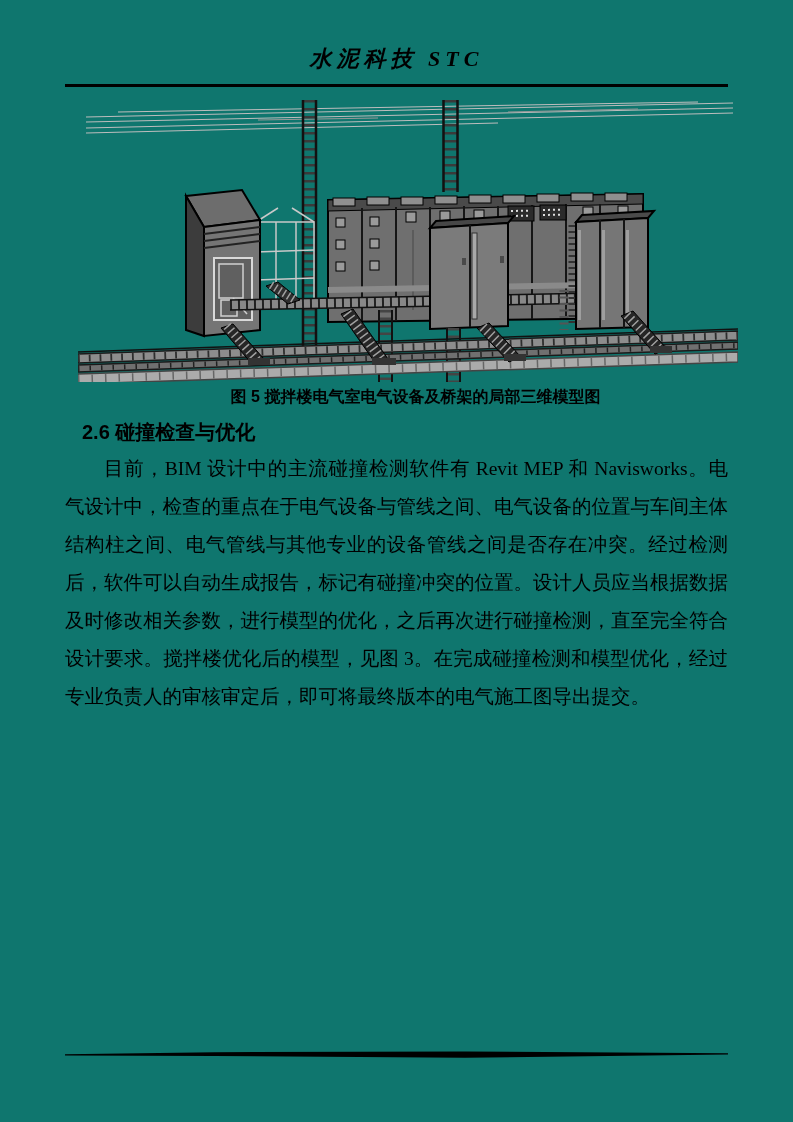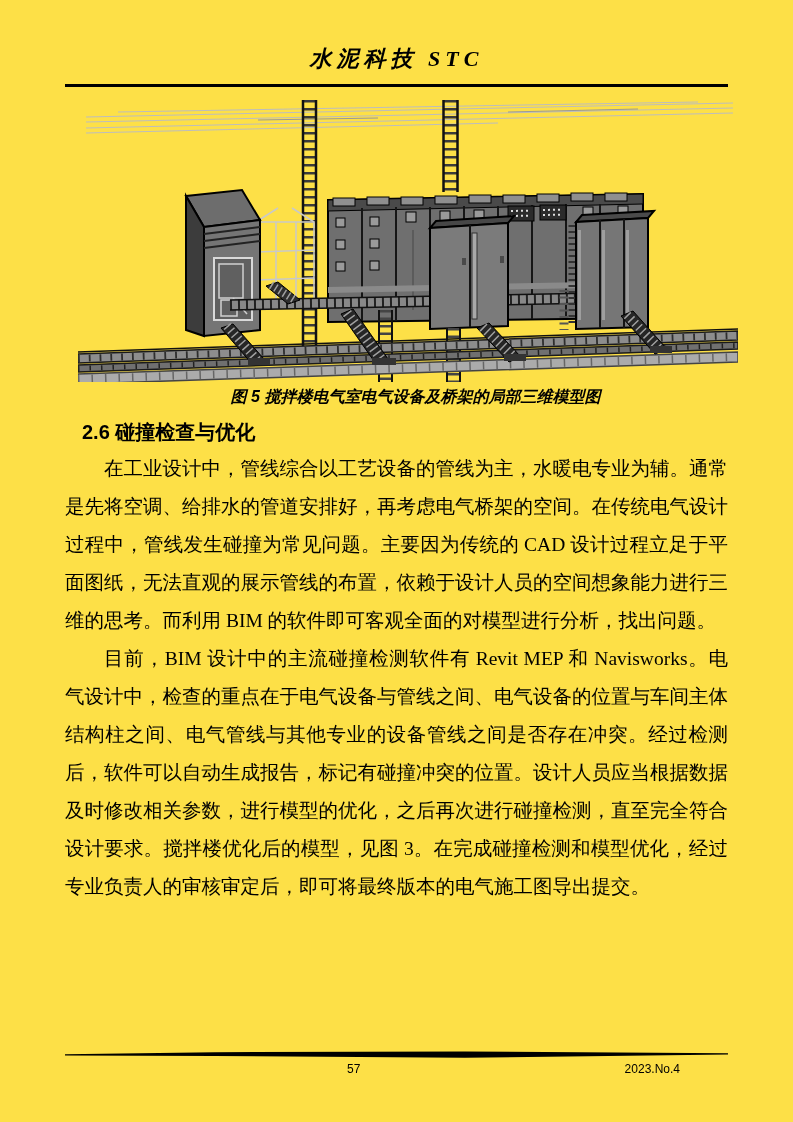--- a/index.html
+++ b/index.html
@@ -1,39 +1,39 @@
 <!DOCTYPE html>
 <html><head>
 <meta charset="utf-8">
 <style>
   html,body{margin:0;padding:0;background:#ffffff;}
   .page{
     position:relative;
     width:793px;height:1122px;
     margin:0 auto;
-    background:#fde047;
+    background:#0f766e;
     overflow:hidden;
     font-family:"Liberation Serif","DejaVu Serif",serif;
     color:#000;
   }
   .content{position:absolute;left:65px;width:663px;top:0;}
   
   .journal-title{
     margin-top:44px;
     text-align:center;
     font-size:22px;
     line-height:30px;
     letter-spacing:5px;
     font-family:"Liberation Serif","DejaVu Serif",serif;
     font-style:italic;
     font-weight:600;
   }
   .header-rule{height:3px;background:#000;margin-top:10px;}
   
-  .figure-wrap{margin:13px;padding:0;font-style:italic;}
+  .figure-wrap{margin:13px;padding:0;}
   .figure-svg{display:block;margin:3px auto 0 auto;}
   .figure-caption{
     margin-top:5px;
     text-align:center;
     padding-left:38px;
     font-family:"Liberation Sans","DejaVu Sans",sans-serif;
     font-weight:bold;
     font-size:16px;
     line-height:20px;
   }
@@ -237,27 +237,22 @@
           <rect x="294" y="258" width="24" height="7" fill="#333"></rect>
           <rect x="426" y="254" width="22" height="7" fill="#333"></rect>
           <rect x="572" y="246" width="22" height="7" fill="#333"></rect>
         </g>
       </svg>
       <figcaption class="figure-caption">图 5 搅拌楼电气室电气设备及桥架的局部三维模型图</figcaption>
     </figure>
 
     <section>
       <h2 class="section-heading">2.6 碰撞检查与优化</h2>
-      <p class="body-paragraph">在工业设计中，管线综合以工艺设备的管线为主，水暖电专业为辅。通常是先将空调、给排水的管道安排好，再考虑电气桥架的空间。在传统电气设计过程中，管线发生碰撞为常见问题。主要因为传统的 CAD 设计过程立足于平面图纸，无法直观的展示管线的布置，依赖于设计人员的空间想象能力进行三维的思考。而利用 BIM 的软件即可客观全面的对模型进行分析，找出问题。</p>
       <p class="body-paragraph">目前，BIM 设计中的主流碰撞检测软件有 Revit MEP 和 Navisworks。电气设计中，检查的重点在于电气设备与管线之间、电气设备的位置与车间主体结构柱之间、电气管线与其他专业的设备管线之间是否存在冲突。经过检测后，软件可以自动生成报告，标记有碰撞冲突的位置。设计人员应当根据数据及时修改相关参数，进行模型的优化，之后再次进行碰撞检测，直至完全符合设计要求。搅拌楼优化后的模型，见图 3。在完成碰撞检测和模型优化，经过专业负责人的审核审定后，即可将最终版本的电气施工图导出提交。</p>
     </section>
   </div>
 
   <div class="footer">
     <svg class="footer-rule" width="663" height="8" viewBox="0 0 663 8" xmlns="http://www.w3.org/2000/svg">
       <polygon points="0,3.2 150,1.2 400,0.4 663,2.2 663,3.6 400,6.8 150,5 0,4.6" fill="#000"></polygon>
     </svg>
-    <div class="footer-row">
-      <span class="page-number">57</span>
-      <span class="issue-number">2023.No.4</span>
-    </div>
   </div>
 </div>
 
 </body></html>

